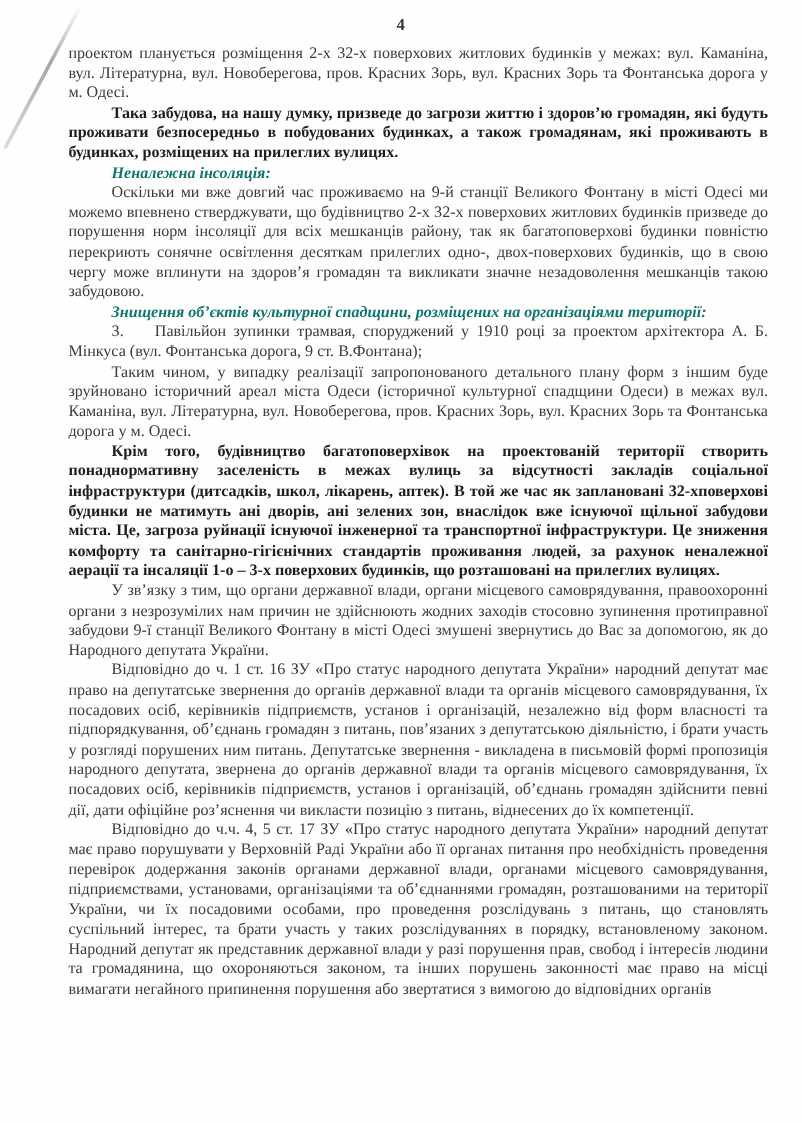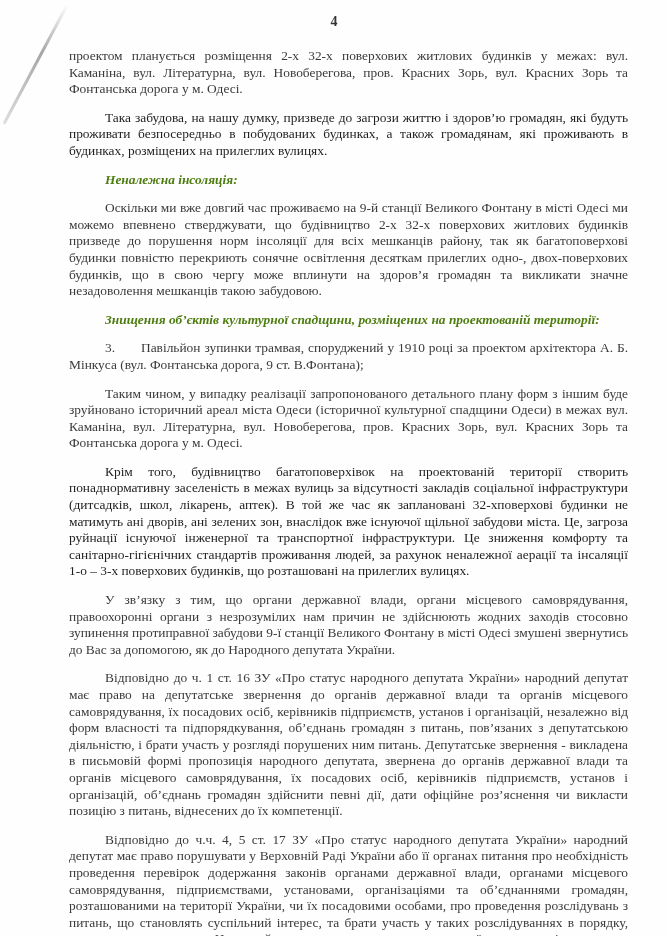--- a/index.html
+++ b/index.html
@@ -45,33 +45,33 @@
     .content {
       position: absolute;
       left: 57px;
       top: 36px;
       width: 583px;
       font-size: 13.4px;
       line-height: 16.6px;
       text-align: justify;
     }
     .content p {
-      margin: 12px;
+      margin: 0;
     }
     .indent {
       text-indent: 36px;
     }
     .bold {
-      font-weight: normal;
+      font-weight: bold;
       color: #1e1e1e;
     }
     .bold-italic-heading {
       font-weight: bold;
       font-style: italic;
-      color: #4d7c0f;
+      color: #0f766e;
       text-indent: 36px;
     }
     .list-item {
       text-indent: 36px;
     }
     .list-num {
       display: inline-block;
       width: 36px;
       text-indent: 0;
     }
@@ -86,21 +86,21 @@
 
   <div class="content">
     <p>проектом планується розміщення 2-х 32-х поверхових житлових будинків у межах: вул. Каманіна, вул. Літературна, вул. Новоберегова, пров. Красних Зорь, вул. Красних Зорь та Фонтанська дорога у м. Одесі.</p>
 
     <p class="indent bold">Така забудова, на нашу думку, призведе до загрози життю і здоров’ю громадян, які будуть проживати безпосередньо в побудованих будинках, а також громадянам, які проживають в будинках, розміщених на прилеглих вулицях.</p>
 
     <p class="bold-italic-heading">Неналежна інсоляція:</p>
 
     <p class="indent">Оскільки ми вже довгий час проживаємо на 9-й станції Великого Фонтану в місті Одесі ми можемо впевнено стверджувати, що будівництво 2-х 32-х поверхових житлових будинків призведе до порушення норм інсоляції для всіх мешканців району, так як багатоповерхові будинки повністю перекриють сонячне освітлення десяткам прилеглих одно-, двох-поверхових будинків, що в свою чергу може вплинути на здоров’я громадян та викликати значне незадоволення мешканців такою забудовою.</p>
 
-    <p class="bold-italic-heading">Знищення об’єктів культурної спадщини, розміщених на проектованій території:</p>
+    <p class="bold-italic-heading">Знищення об’єктів культурної спадщини, розміщених на організаціями території:</p>
 
 
 
 
     <p class="list-item"><span class="list-num">3.</span><span>Павільйон зупинки трамвая, споруджений у 1910 році за проектом архітектора А. Б. Мінкуса (вул. Фонтанська дорога, 9 ст. В.Фонтана);</span></p>
 
 
     <p class="indent">Таким чином, у випадку реалізації запропонованого детального плану форм з іншим буде зруйновано історичний ареал міста Одеси (історичної культурної спадщини Одеси) в межах вул. Каманіна, вул. Літературна, вул. Новоберегова, пров. Красних Зорь, вул. Красних Зорь та Фонтанська дорога у м. Одесі.</p>
 
     <p class="indent bold">Крім того, будівництво багатоповерхівок на проектованій території створить понаднормативну заселеність в межах вулиць за відсутності закладів соціальної інфраструктури (дитсадків, школ, лікарень, аптек). В той же час як заплановані 32-хповерхові будинки не матимуть ані дворів, ані зелених зон, внаслідок вже існуючої щільної забудови міста. Це, загроза руйнації існуючої інженерної та транспортної інфраструктури. Це зниження комфорту та санітарно-гігієнічних стандартів проживання людей, за рахунок неналежної аерації та інсаляції 1-о – 3-х поверхових будинків, що розташовані на прилеглих вулицях.</p>

